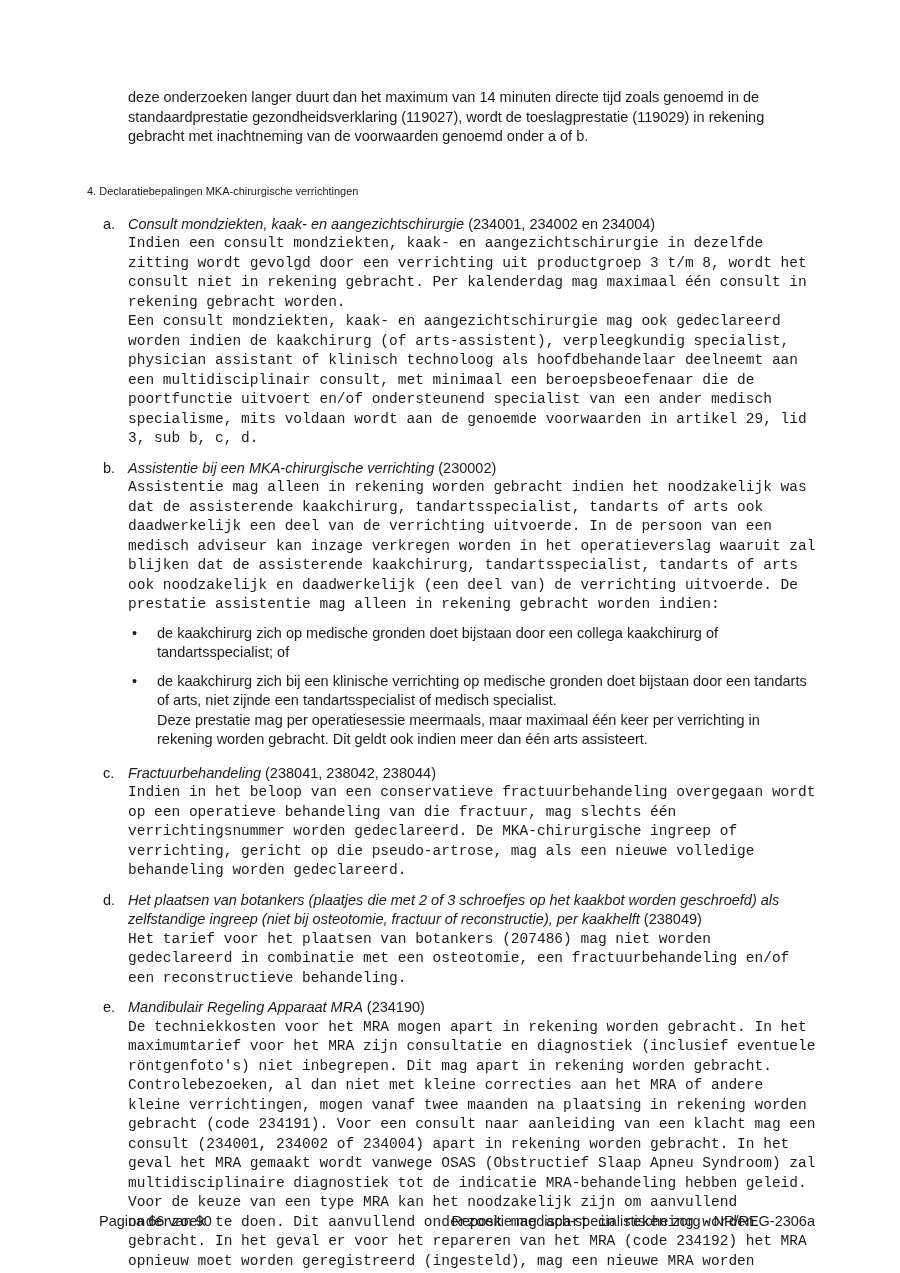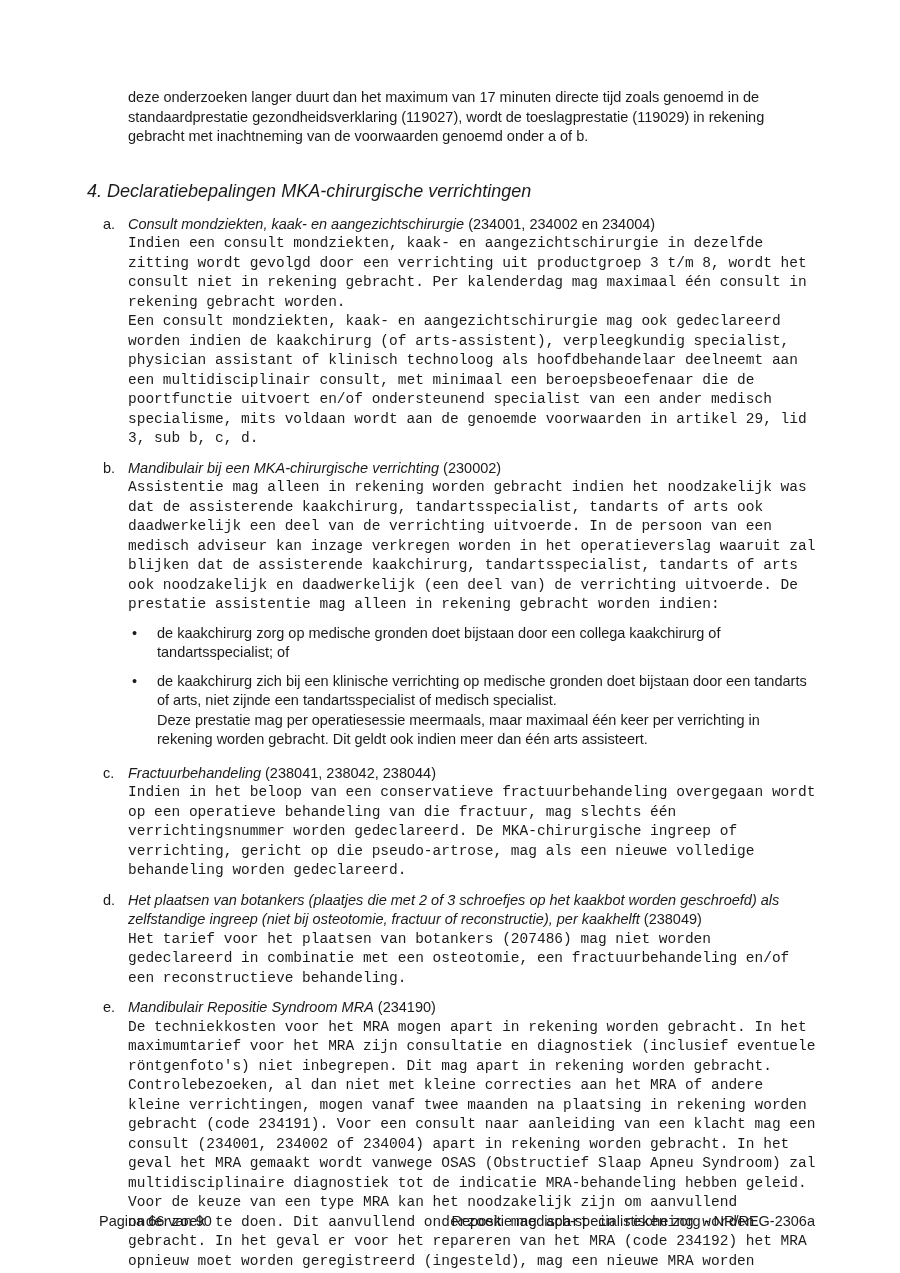--- a/index.html
+++ b/index.html
@@ -23,24 +23,23 @@
     left: 87px;
     top: 88px;
     width: 730px;
   }
   .intro {
     margin: 0 0 34px 41px;
     width: 689px;
   }
   .section-heading {
     margin: 0 0 14px 0;
-    font-size: 18px;
+    font-size: 11px;
     font-weight: 400;
     line-height: 20px;
-    font-style: italic;
   }
   .item {
     display: flex;
     align-items: flex-start;
     margin-bottom: 10px;
   }
   .item-label {
     flex: 0 0 25px;
     margin-left: 16px;
   }
@@ -86,42 +85,42 @@
     font-size: 14.5px;
     margin-left: 12px;
   }
 </style>
 </head>
 <body>
 
 <div class="page">
   <div class="content">
 
-    <p class="intro">deze onderzoeken langer duurt dan het maximum van 17 minuten directe tijd zoals genoemd in de standaardprestatie gezondheidsverklaring (119027), wordt de toeslagprestatie (119029) in rekening gebracht met inachtneming van de voorwaarden genoemd onder a of b.</p>
+    <p class="intro">deze onderzoeken langer duurt dan het maximum van 14 minuten directe tijd zoals genoemd in de standaardprestatie gezondheidsverklaring (119027), wordt de toeslagprestatie (119029) in rekening gebracht met inachtneming van de voorwaarden genoemd onder a of b.</p>
 
     <h2 class="section-heading">4. Declaratiebepalingen MKA-chirurgische verrichtingen</h2>
 
     <div class="item">
       <div class="item-label">a.</div>
       <div class="item-content">
         <div class="item-title"><span>Consult mondziekten, kaak- en aangezichtschirurgie</span><span class="code"> (234001, 234002 en 234004)</span></div>
         <div class="item-body">Indien een consult mondziekten, kaak- en aangezichtschirurgie in dezelfde zitting wordt gevolgd door een verrichting uit productgroep 3 t/m 8, wordt het consult niet in rekening gebracht. Per kalenderdag mag maximaal één consult in rekening gebracht worden.
 Een consult mondziekten, kaak- en aangezichtschirurgie mag ook gedeclareerd worden indien de kaakchirurg (of arts-assistent), verpleegkundig specialist, physician assistant of klinisch technoloog als hoofdbehandelaar deelneemt aan een multidisciplinair consult, met minimaal een beroepsbeoefenaar die de poortfunctie uitvoert en/of ondersteunend specialist van een ander medisch specialisme, mits voldaan wordt aan de genoemde voorwaarden in artikel 29, lid 3, sub b, c, d.</div>
       </div>
     </div>
 
     <div class="item">
       <div class="item-label">b.</div>
       <div class="item-content">
-        <div class="item-title"><span>Mandibulair bij een MKA-chirurgische verrichting</span><span class="code"> (230002)</span></div>
+        <div class="item-title"><span>Assistentie bij een MKA-chirurgische verrichting</span><span class="code"> (230002)</span></div>
         <div class="item-body">Assistentie mag alleen in rekening worden gebracht indien het noodzakelijk was dat de assisterende kaakchirurg, tandartsspecialist, tandarts of arts ook daadwerkelijk een deel van de verrichting uitvoerde. In de persoon van een medisch adviseur kan inzage verkregen worden in het operatieverslag waaruit zal blijken dat de assisterende kaakchirurg, tandartsspecialist, tandarts of arts ook noodzakelijk en daadwerkelijk (een deel van) de verrichting uitvoerde. De prestatie assistentie mag alleen in rekening gebracht worden indien:</div>
         <div class="bullets">
           <div class="bullet-row">
             <div class="bullet-marker">•</div>
-            <div class="bullet-text">de kaakchirurg zorg op medische gronden doet bijstaan door een collega kaakchirurg of tandartsspecialist; of</div>
+            <div class="bullet-text">de kaakchirurg zich op medische gronden doet bijstaan door een collega kaakchirurg of tandartsspecialist; of</div>
           </div>
           <div class="bullet-row">
             <div class="bullet-marker">•</div>
             <div class="bullet-text">de kaakchirurg zich bij een klinische verrichting op medische gronden doet bijstaan door een tandarts of arts, niet zijnde een tandartsspecialist of medisch specialist.
 Deze prestatie mag per operatiesessie meermaals, maar maximaal één keer per verrichting in rekening worden gebracht. Dit geldt ook indien meer dan één arts assisteert.</div>
           </div>
         </div>
       </div>
     </div>
 
@@ -137,21 +136,21 @@
       <div class="item-label">d.</div>
       <div class="item-content">
         <div class="item-title"><span>Het plaatsen van botankers (plaatjes die met 2 of 3 schroefjes op het kaakbot worden geschroefd) als zelfstandige ingreep (niet bij osteotomie, fractuur of reconstructie), per kaakhelft</span><span class="code"> (238049)</span></div>
         <div class="item-body">Het tarief voor het plaatsen van botankers (207486) mag niet worden gedeclareerd in combinatie met een osteotomie, een fractuurbehandeling en/of een reconstructieve behandeling.</div>
       </div>
     </div>
 
     <div class="item">
       <div class="item-label">e.</div>
       <div class="item-content">
-        <div class="item-title"><span>Mandibulair Repositie Syndroom MRA</span><span class="code"> (234190)</span></div>
+        <div class="item-title"><span>Mandibulair Regeling Apparaat MRA</span><span class="code"> (234190)</span></div>
         <div class="item-body">De techniekkosten voor het MRA mogen apart in rekening worden gebracht. In het maximumtarief voor het MRA zijn consultatie en diagnostiek (inclusief eventuele röntgenfoto's) niet inbegrepen. Dit mag apart in rekening worden gebracht. Controlebezoeken, al dan niet met kleine correcties aan het MRA of andere kleine verrichtingen, mogen vanaf twee maanden na plaatsing in rekening worden gebracht (code 234191). Voor een consult naar aanleiding van een klacht mag een consult (234001, 234002 of 234004) apart in rekening worden gebracht. In het geval het MRA gemaakt wordt vanwege OSAS (Obstructief Slaap Apneu Syndroom) zal multidisciplinaire diagnostiek tot de indicatie MRA-behandeling hebben geleid. Voor de keuze van een type MRA kan het noodzakelijk zijn om aanvullend onderzoek te doen. Dit aanvullend onderzoek mag apart in rekening worden gebracht. In het geval er voor het repareren van het MRA (code 234192) het MRA opnieuw moet worden geregistreerd (ingesteld), mag een nieuwe MRA worden vervaardigd en gedeclareerd (code 234190 plus techniekkosten).</div>
       </div>
     </div>
 
   </div>
 
   <div class="footer">
     <span>Pagina 66 van 90</span>
     <span>Repositie medisch-specialistische zorg - NR/REG-2306a</span>
   </div>

